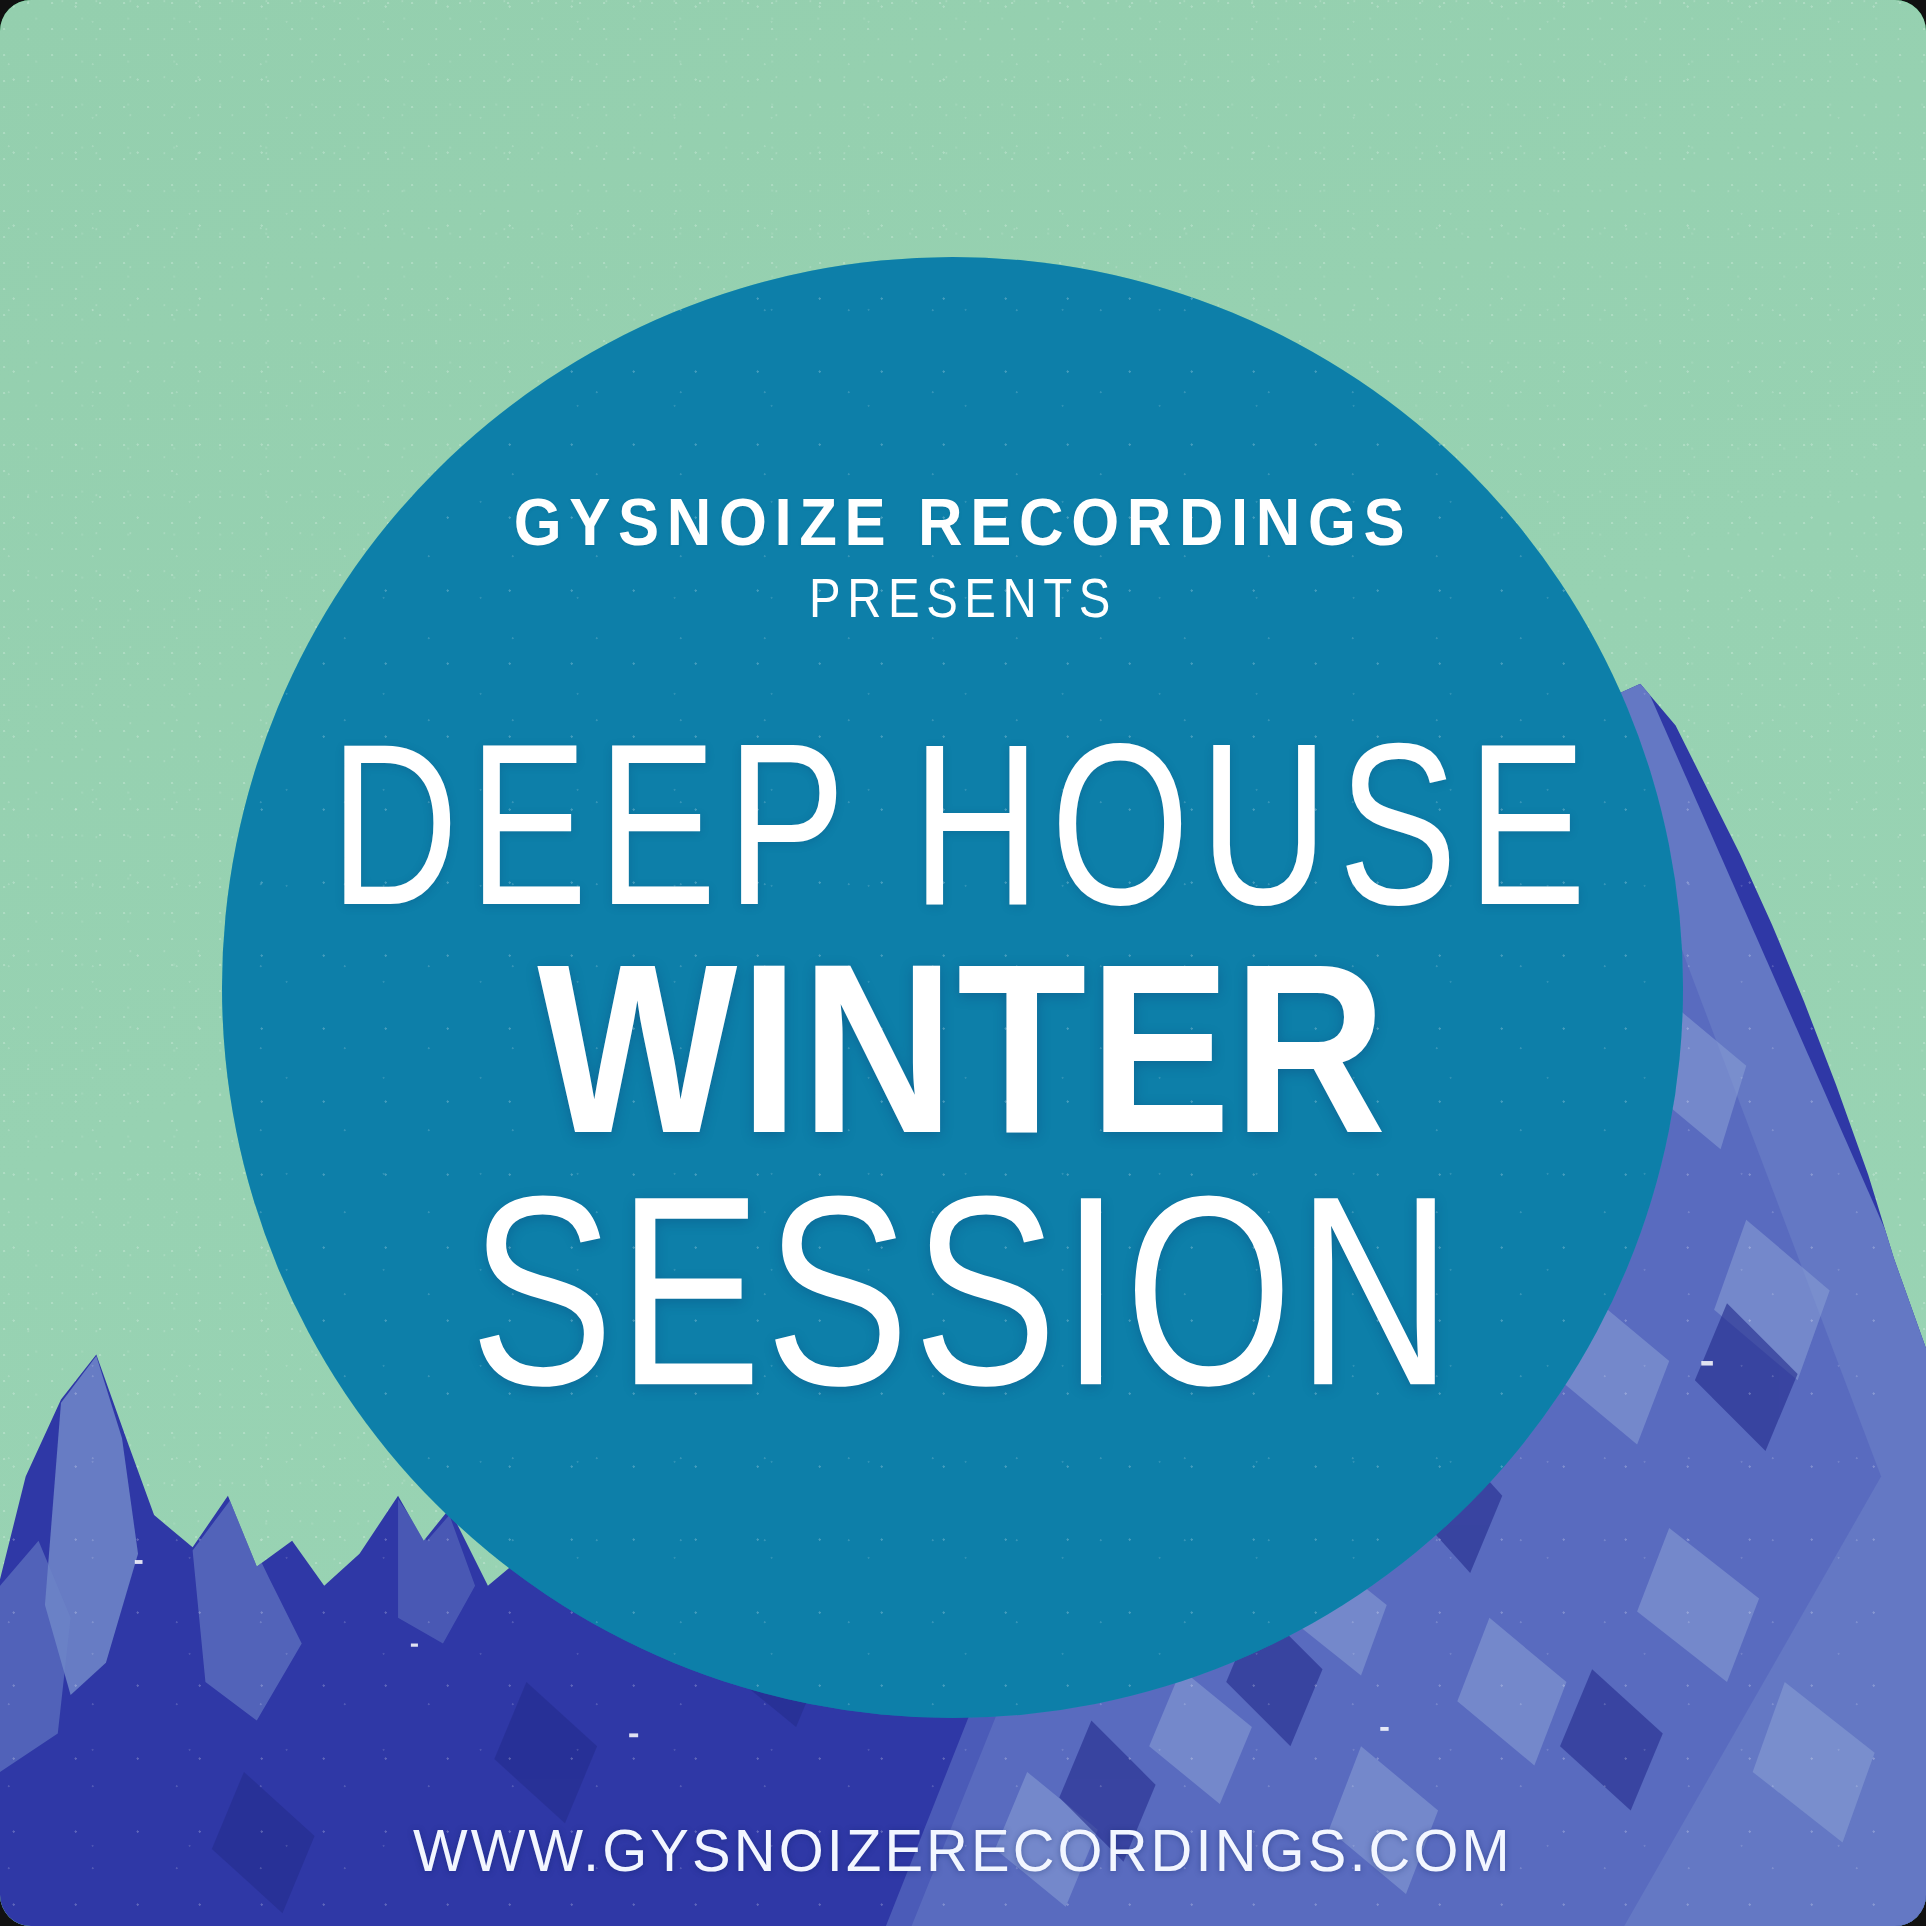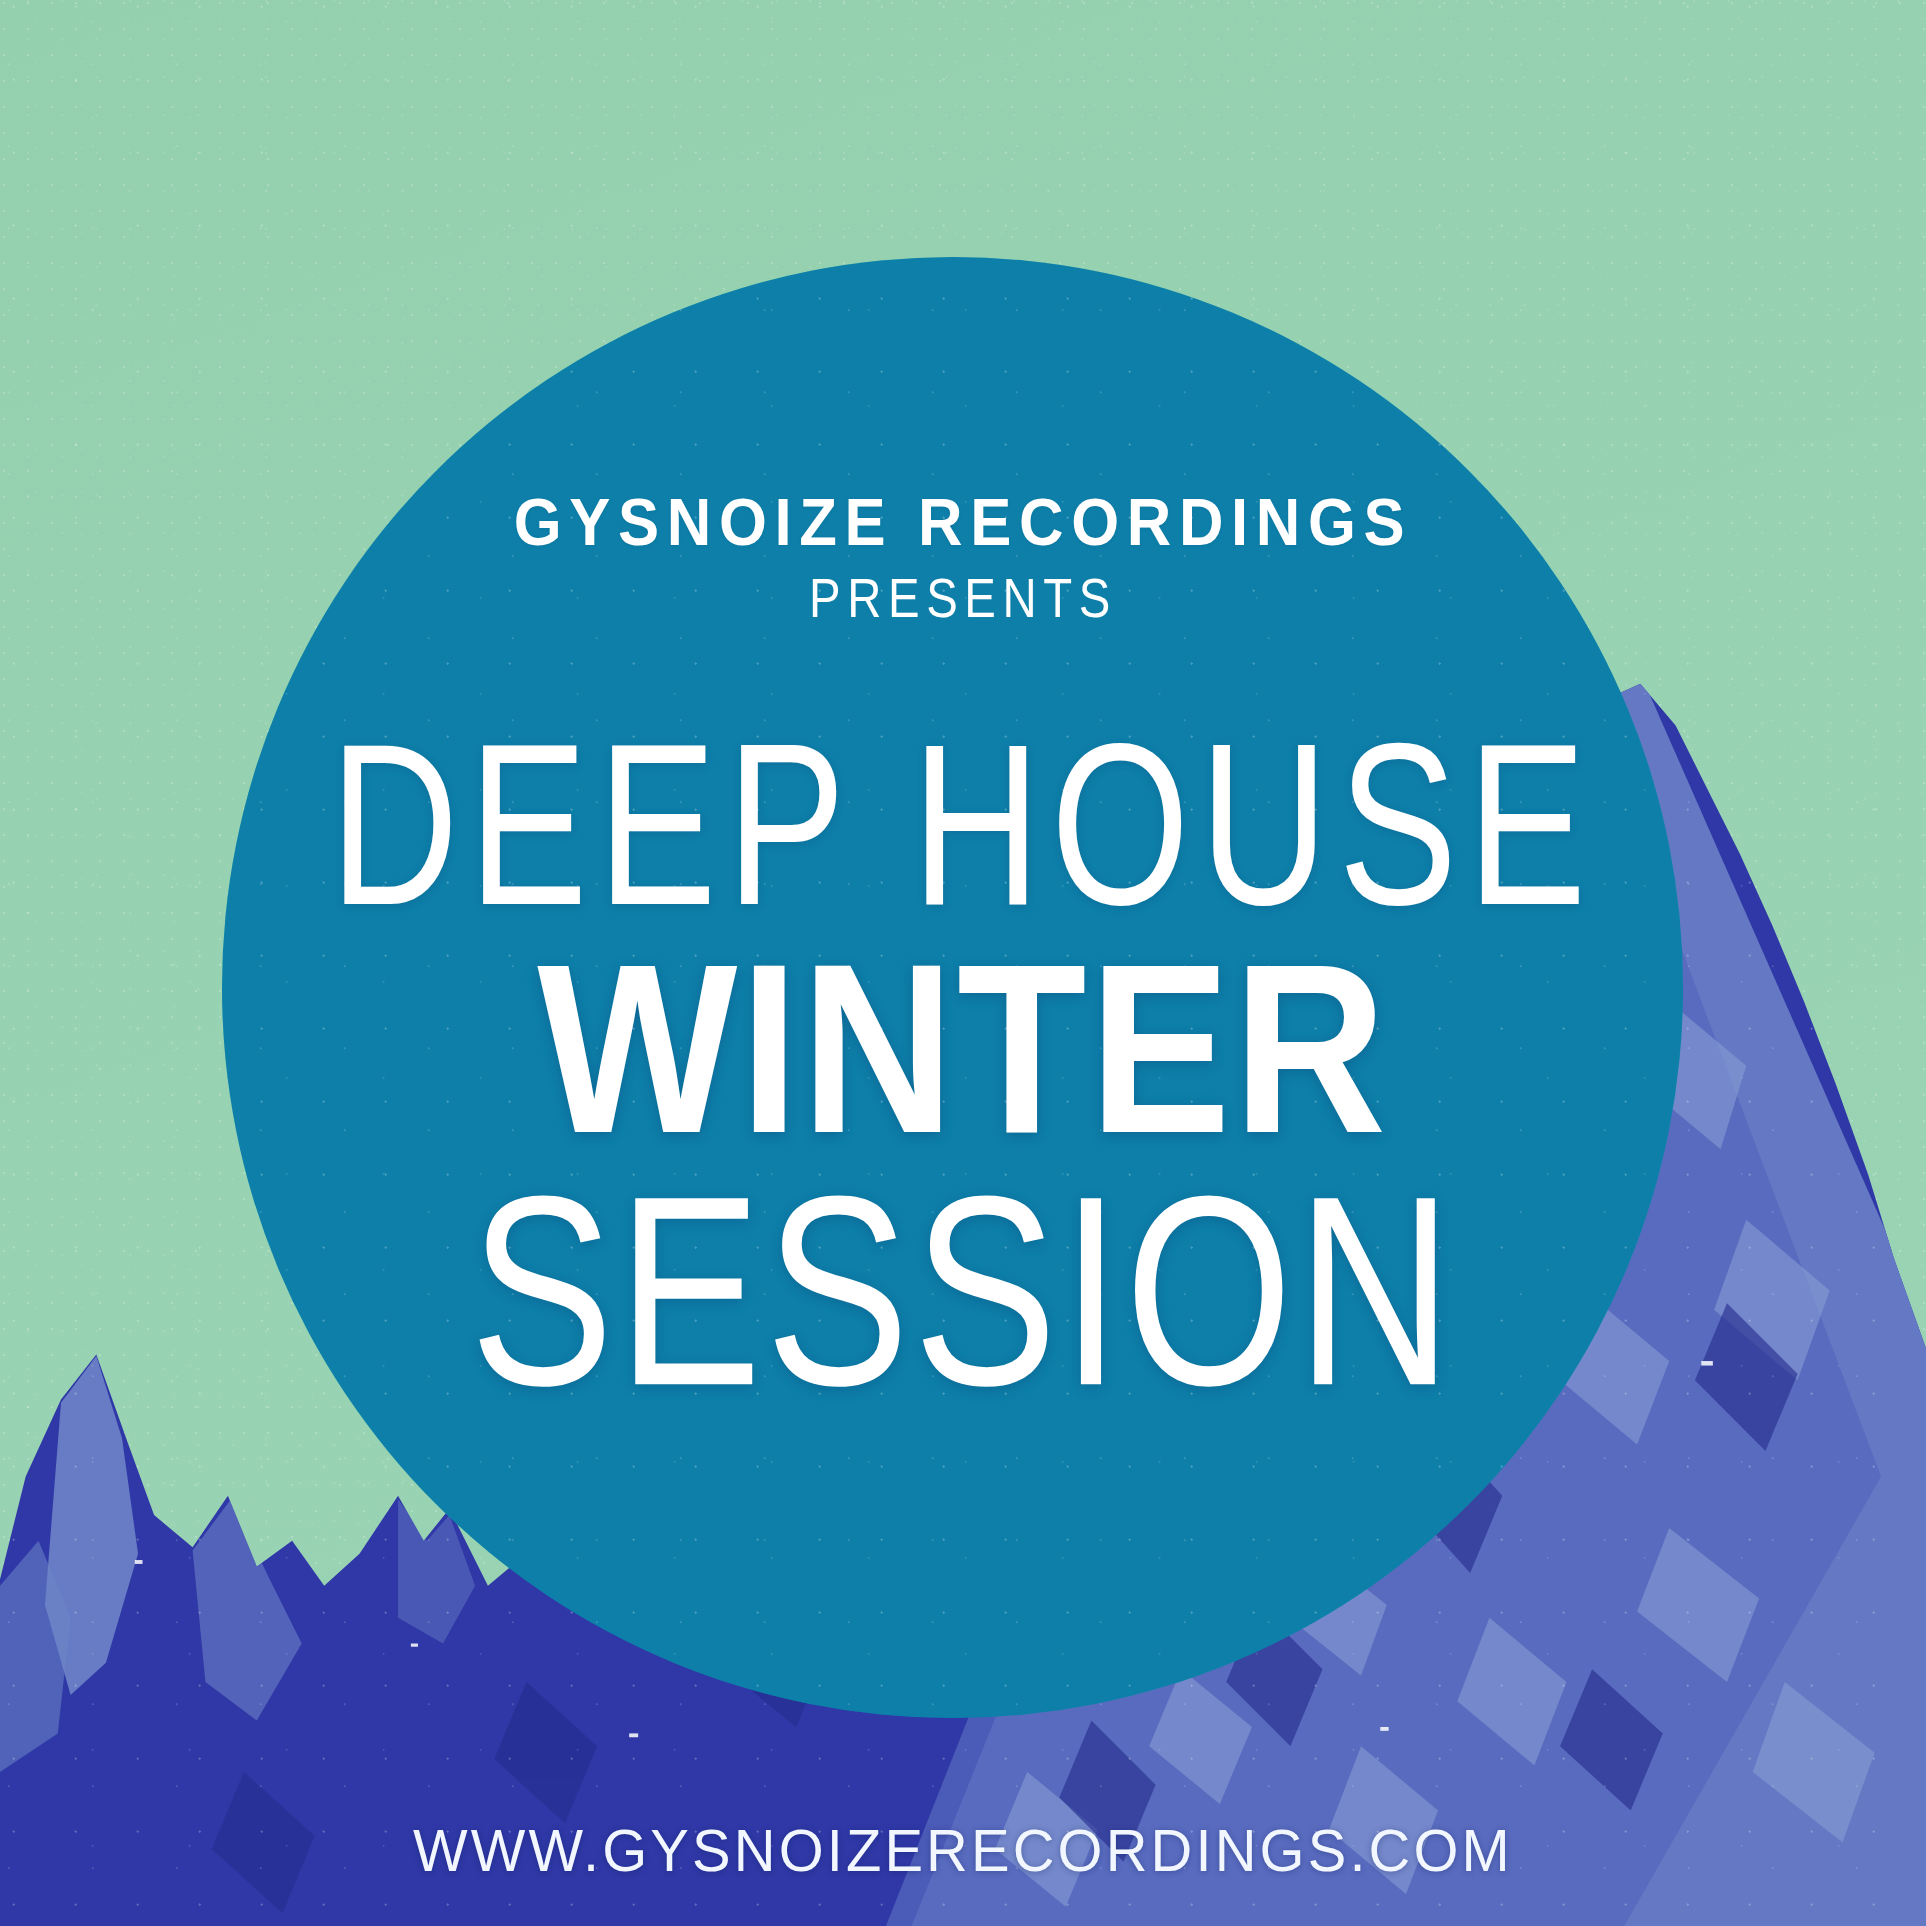--- a/index.html
+++ b/index.html
@@ -4,20 +4,21 @@
 <style>
   html,body{margin:0;padding:0;background:#111;}
   *{box-sizing:border-box;}
 
   #cover{
     position:relative;
     width:1926px;height:1926px;
     overflow:hidden;
     background:#15803d;
     font-family:"Liberation Sans", sans-serif;
+    border-radius:31px;
     -webkit-font-smoothing:antialiased;
   }
 
   
   .sky{
     position:absolute;inset:0;
     background:
       radial-gradient(circle at 18% 12%, rgba(255,255,255,.22) 0 1px, transparent 1.3px) 0 0/24px 26px,
       radial-gradient(circle at 63% 71%, rgba(255,255,255,.16) 0 0.8px, transparent 1.3px) 7px 12.2px/34px 38px,
       radial-gradient(circle at 41% 33%, rgba(255,255,255,.13) 0 0.6px, transparent 1.3px) 17.3px 4.5px/46px 43px,

